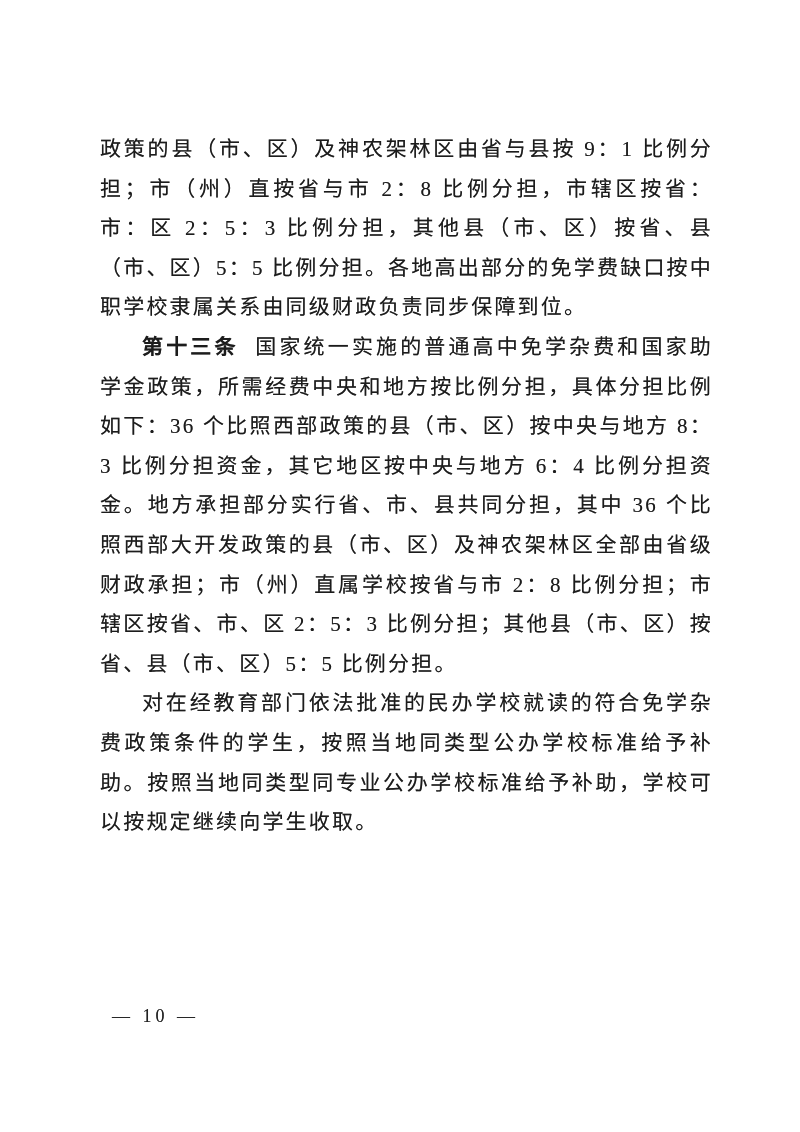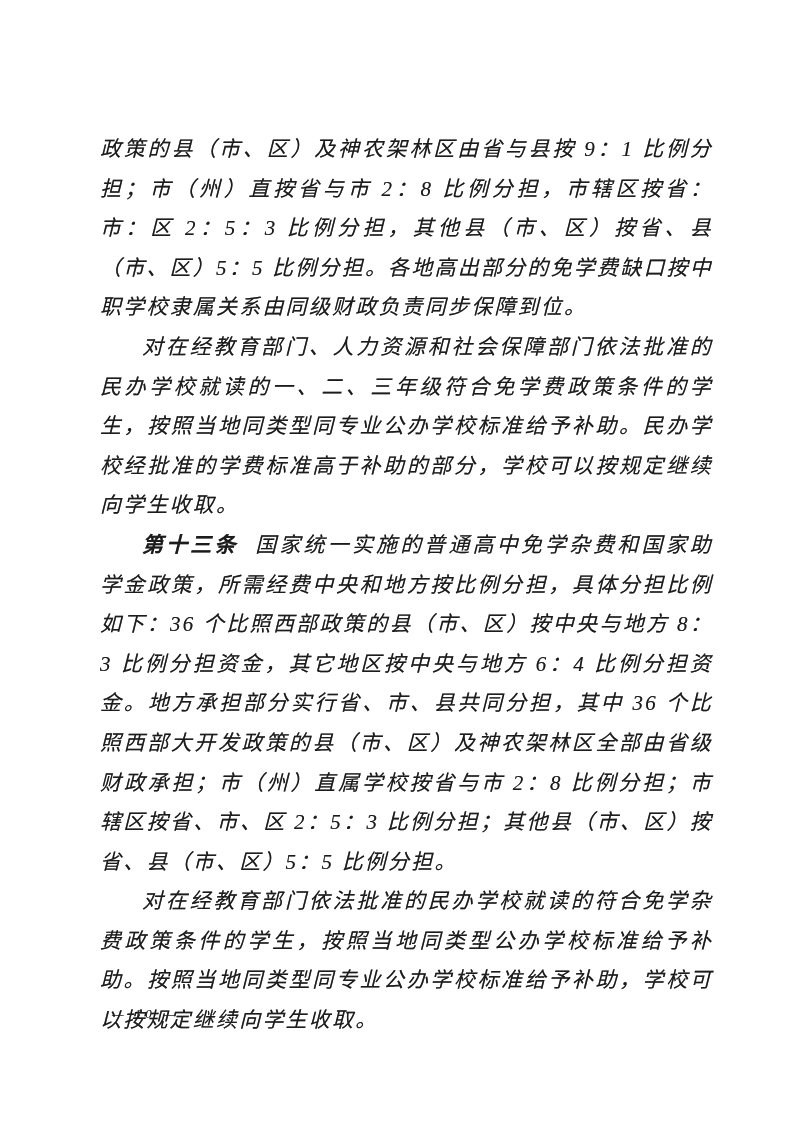--- a/index.html
+++ b/index.html
@@ -14,21 +14,20 @@
     overflow: hidden;
     font-family: "Liberation Serif", "DejaVu Serif", serif;
   }
   .page {
     position: absolute;
     left: 0;
     top: 0;
     width: 800px;
     height: 1132px;
     background: #ffffff;
-    font-style: italic;
   }
   .text-block {
     position: absolute;
     left: 100px;
     top: 130px;
     width: 613px;
     font-size: 21px;
     line-height: 39.6px;
     letter-spacing: 2.2px;
     text-align: justify;
@@ -46,37 +45,36 @@
   }
   .article-lead {
     font-weight: bold;
     margin-right: 0.8em;
     margin-top: 23px;
   }
   .footer {
     position: absolute;
     left: 112px;
     top: 1006px;
-    font-size: 13px;
+    font-size: 18px;
     letter-spacing: 4px;
     color: #222222;
     text-shadow: 0 0 0.5px rgba(20,20,20,0.5);
     white-space: pre;
   }
 </style>
 </head>
 <body>
 
 <div class="page">
 
   <div class="text-block">
 
     <p class="para no-indent"><span>政策的县（市、区）及神农架林区由省与县按 9：1 比例分担；市（州）直按省与市 2：8 比例分担，市辖区按省：市：区 2：5：3 比例分担，其他县（市、区）按省、县（市、区）5：5 比例分担。各地高出部分的免学费缺口按中职学校隶属关系由同级财政负责同步保障到位。</span></p>
 
-    <p class="para"><span>对在经教育部门、人力资源和社会保障部门依法批准的民办学校就读的一、二、三年级符合免学费政策条件的学生，按照当地同类型同专业公办学校标准给予补助。民办学校经批准的学费标准高于补助的部分，学校可以按规定继续向学生收取。</span></p>
 
     <p class="para"><span class="article-lead">第十三条</span><span>国家统一实施的普通高中免学杂费和国家助学金政策，所需经费中央和地方按比例分担，具体分担比例如下：36 个比照西部政策的县（市、区）按中央与地方 8：3 比例分担资金，其它地区按中央与地方 6：4 比例分担资金。地方承担部分实行省、市、县共同分担，其中 36 个比照西部大开发政策的县（市、区）及神农架林区全部由省级财政承担；市（州）直属学校按省与市 2：8 比例分担；市辖区按省、市、区 2：5：3 比例分担；其他县（市、区）按省、县（市、区）5：5 比例分担。</span></p>
 
     <p class="para"><span>对在经教育部门依法批准的民办学校就读的符合免学杂费政策条件的学生，按照当地同类型公办学校标准给予补助。按照当地同类型同专业公办学校标准给予补助，学校可以按规定继续向学生收取。</span></p>
 
   </div>
 
   <div class="footer">— 10 —</div>
 
 </div>

